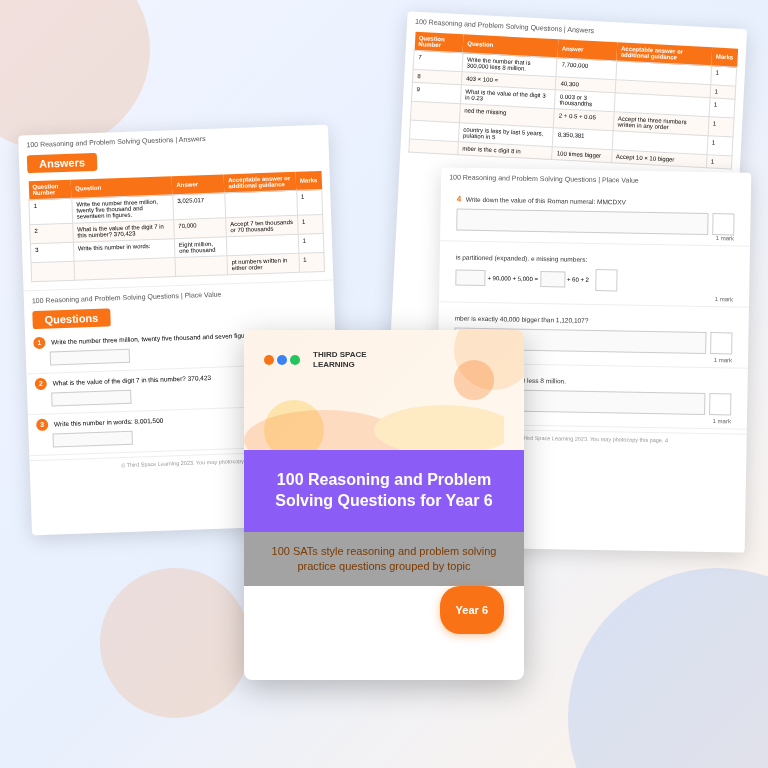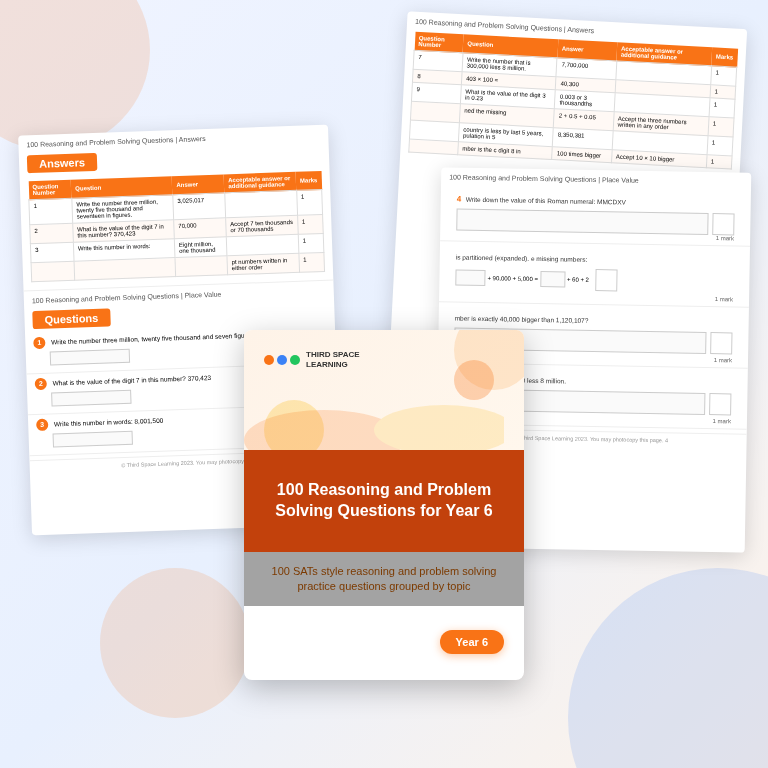--- a/index.html
+++ b/index.html
@@ -189,43 +189,43 @@
     }
     .cover-shape-3 {
       width: 40px; height: 40px;
       background: #f97316;
       top: 30px; right: 30px;
     }
 
     .logo-area {
       display: flex;
       align-items: center;
-      gap: 6px;
+      gap: 13px;
       margin-bottom: 12px;
     }
     .logo-icon {
       display: flex;
       gap: 3px;
     }
     .logo-dot {
       width: 10px;
       height: 10px;
       border-radius: 50%;
     }
     .logo-text {
       font-size: 8px;
       font-weight: bold;
       color: #333;
       line-height: 1.2;
     }
 
     .cover-title {
-      background: #c2410c;
+      background: #8b5cf6;
       color: white;
-      padding: 30px 15px;
+      padding: 20px 15px;
       font-size: 16px;
       font-weight: bold;
       line-height: 1.3;
       text-align: center;
       position: relative;
       z-index: 2;
     }
 
     .cover-subtitle {
       background: #a3a3a3;
@@ -237,21 +237,21 @@
     }
 
     .year-badge {
       position: absolute;
       bottom: -18px;
       right: 20px;
       background: #f97316;
       color: white;
       font-size: 11px;
       font-weight: bold;
-      padding: 6px 16px;
+      padding: 18px 16px;
       border-radius: 20px;
       box-shadow: 0 2px 8px rgba(249,115,22,0.4);
     }
 
     
     .place-value-question {
       padding: 4px 8px;
       border-bottom: 0.5px solid #eee;
     }
     .pv-q-num {

